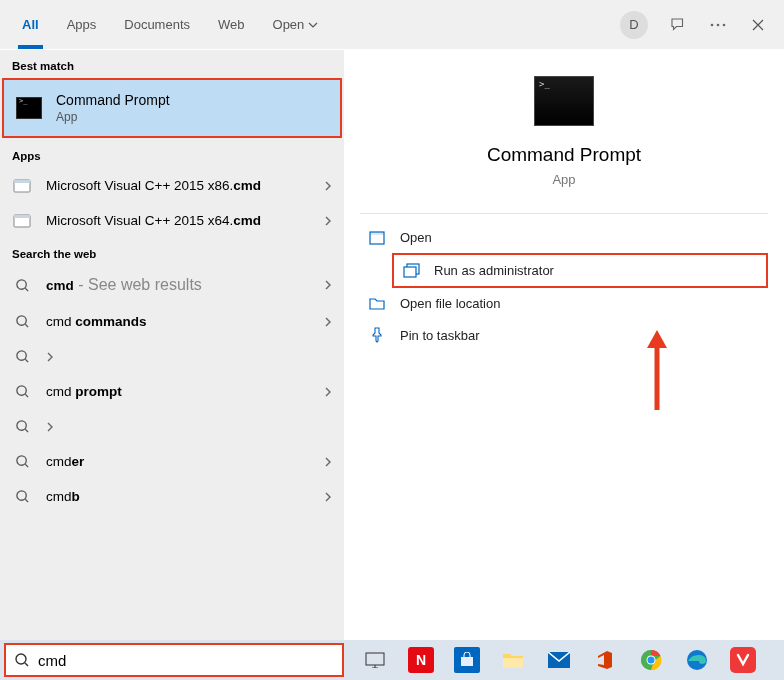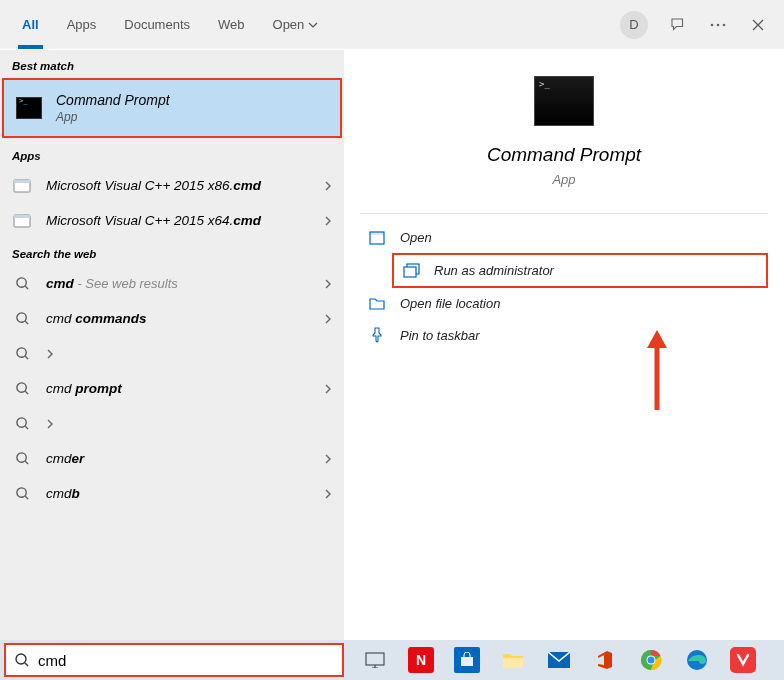--- a/index.html
+++ b/index.html
@@ -7,34 +7,34 @@
     .window { display: flex; flex-direction: column; height: 640px; }
     .topbar { height: 50px; display: flex; align-items: center; background: #f0f0f0; position: relative; border-bottom: 1px solid #fff; padding: 0 8px; }
     .tabs { display: flex; height: 100%; align-items: center; gap: 0; }
     .tab { padding: 0 14px; height: 100%; display: flex; align-items: center; color: #555; cursor: pointer; position: relative; font-size: 13px; }
     .tab.active { color: #0067c0; font-weight: 600; }
     .tab.active::after { content: ""; position: absolute; bottom: 0; left: 10px; right: 10px; height: 4px; background: #0067c0; }
     .tab.more svg { margin-left: 4px; }
     .topbar-right { margin-left: auto; display: flex; align-items: center; gap: 20px; padding-right: 8px; }
     .avatar { width: 28px; height: 28px; border-radius: 50%; background: #ddd; display: flex; align-items: center; justify-content: center; font-size: 13px; color: #555; }
     .icon-btn { width: 20px; height: 20px; display: flex; align-items: center; justify-content: center; cursor: pointer; color: #555; }
-    .main { flex: 1; display: flex; min-height: 0; font-style: italic; }
+    .main { flex: 1; display: flex; min-height: 0; }
     .left-panel { width: 344px; background: #eeeeee; overflow-y: auto; border-right: 0; }
     .section-header { font-size: 11.5px; font-weight: 600; padding: 10px 12px 6px 12px; color: #000; }
     .best-match { display: flex; align-items: center; padding: 12px 12px; background: #bfdcf5; margin: 0 2px 2px 2px; border: 2px solid #e63b1e; gap: 14px; }
     .cp-icon { width: 26px; height: 22px; background: #000; border: 1px solid #333; position: relative; }
     .cp-icon::before { content: ">_"; position: absolute; top: -1px; left: 2px; font-size: 7px; color: #ccc; font-family: monospace; }
     .bm-text { display: flex; flex-direction: column; }
     .bm-title { font-size: 14px; color: #000; }
     .bm-sub { font-size: 12px; color: #555; margin-top: 2px; }
     .list-item { display: flex; align-items: center; padding: 10px 12px; gap: 14px; cursor: pointer; position: relative; }
     .li-icon { width: 20px; display: flex; justify-content: center; color: #444; flex-shrink: 0; }
     .li-text { flex: 1; font-size: 13.5px; color: #000; }
     .li-text .bold { font-weight: 600; }
-    .li-text .grey { color: #888; font-size: 13px; }
+    .li-text .grey { color: #888; font-size: 16px; }
     .chevron { color: #666; flex-shrink: 0; }
     .right-panel { flex: 1; background: #fff; padding: 0 16px; }
     .detail-top { display: flex; flex-direction: column; align-items: center; padding: 26px 0 18px 0; }
     .detail-icon { width: 60px; height: 50px; background: linear-gradient(#1a1a1a, #000); border: 1px solid #444; position: relative; margin-bottom: 18px; }
     .detail-icon::before { content: ">_"; position: absolute; top: 2px; left: 4px; font-size: 9px; color: #ccc; font-family: monospace; }
     .detail-title { font-size: 19px; color: #000; }
     .detail-sub { font-size: 13px; color: #777; margin-top: 6px; }
     .detail-divider { height: 1px; background: #e4e4e4; margin: 8px 0; }
     .action-item { display: flex; align-items: center; padding: 8px 8px; gap: 14px; cursor: pointer; font-size: 13px; color: #222; }
     .action-item.highlighted { border: 2px solid #e63b1e; margin-left: 32px; }

